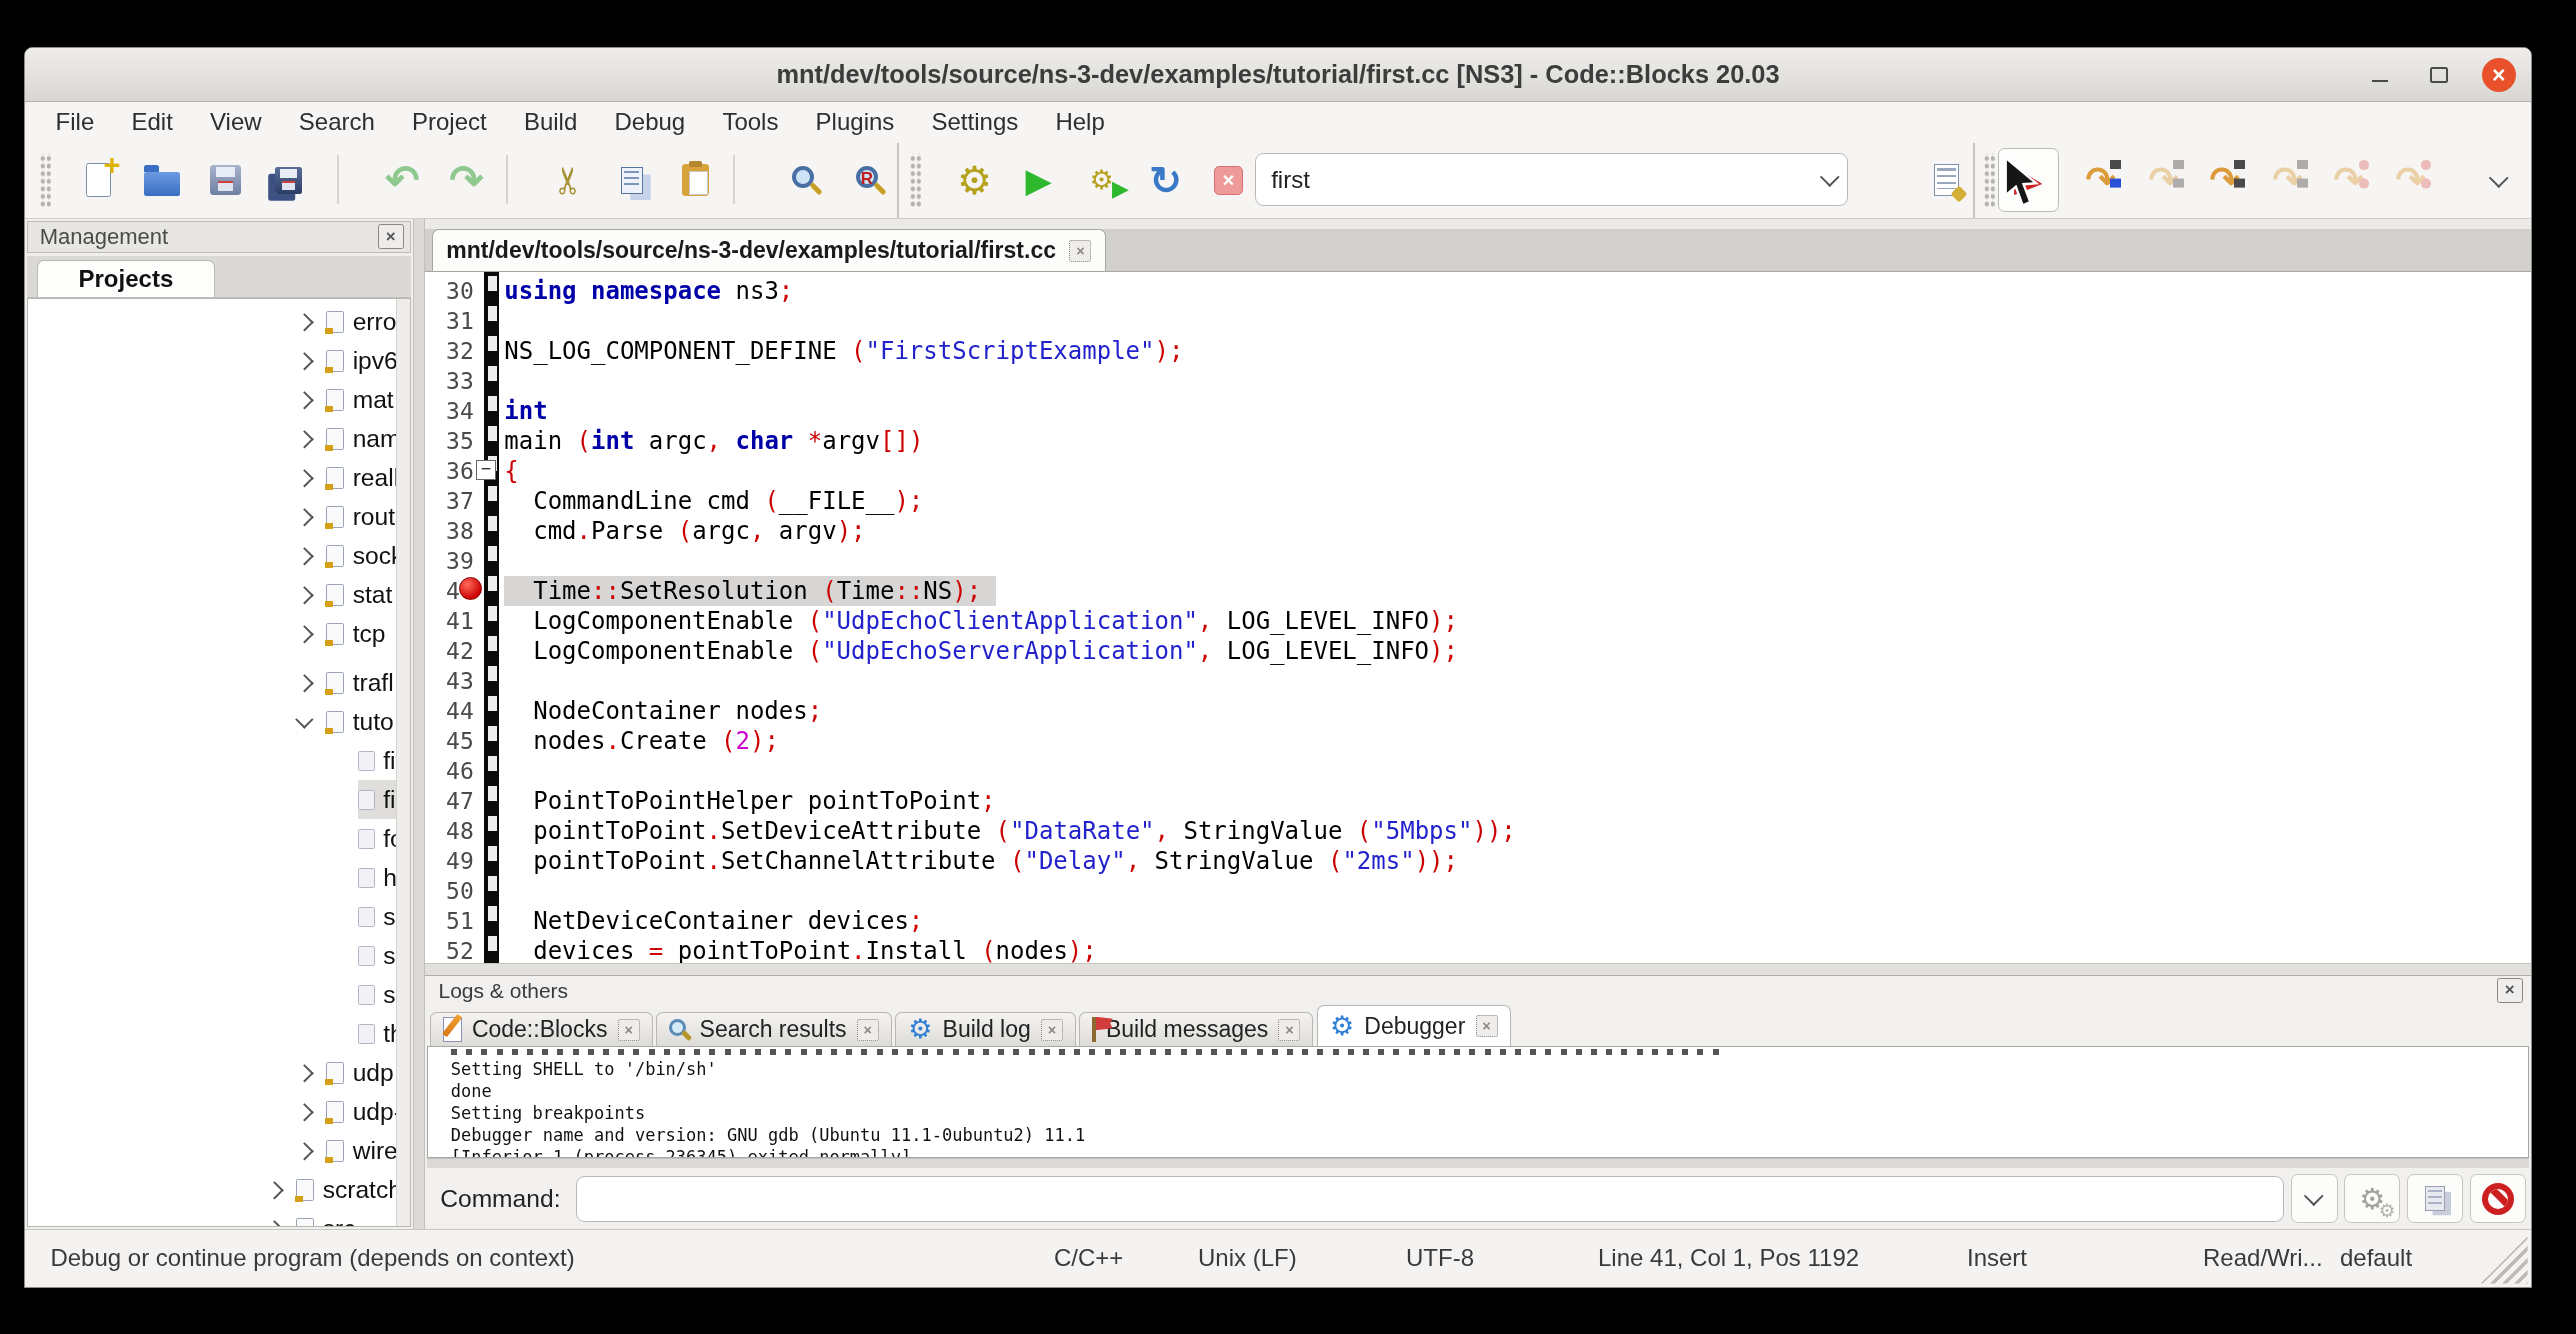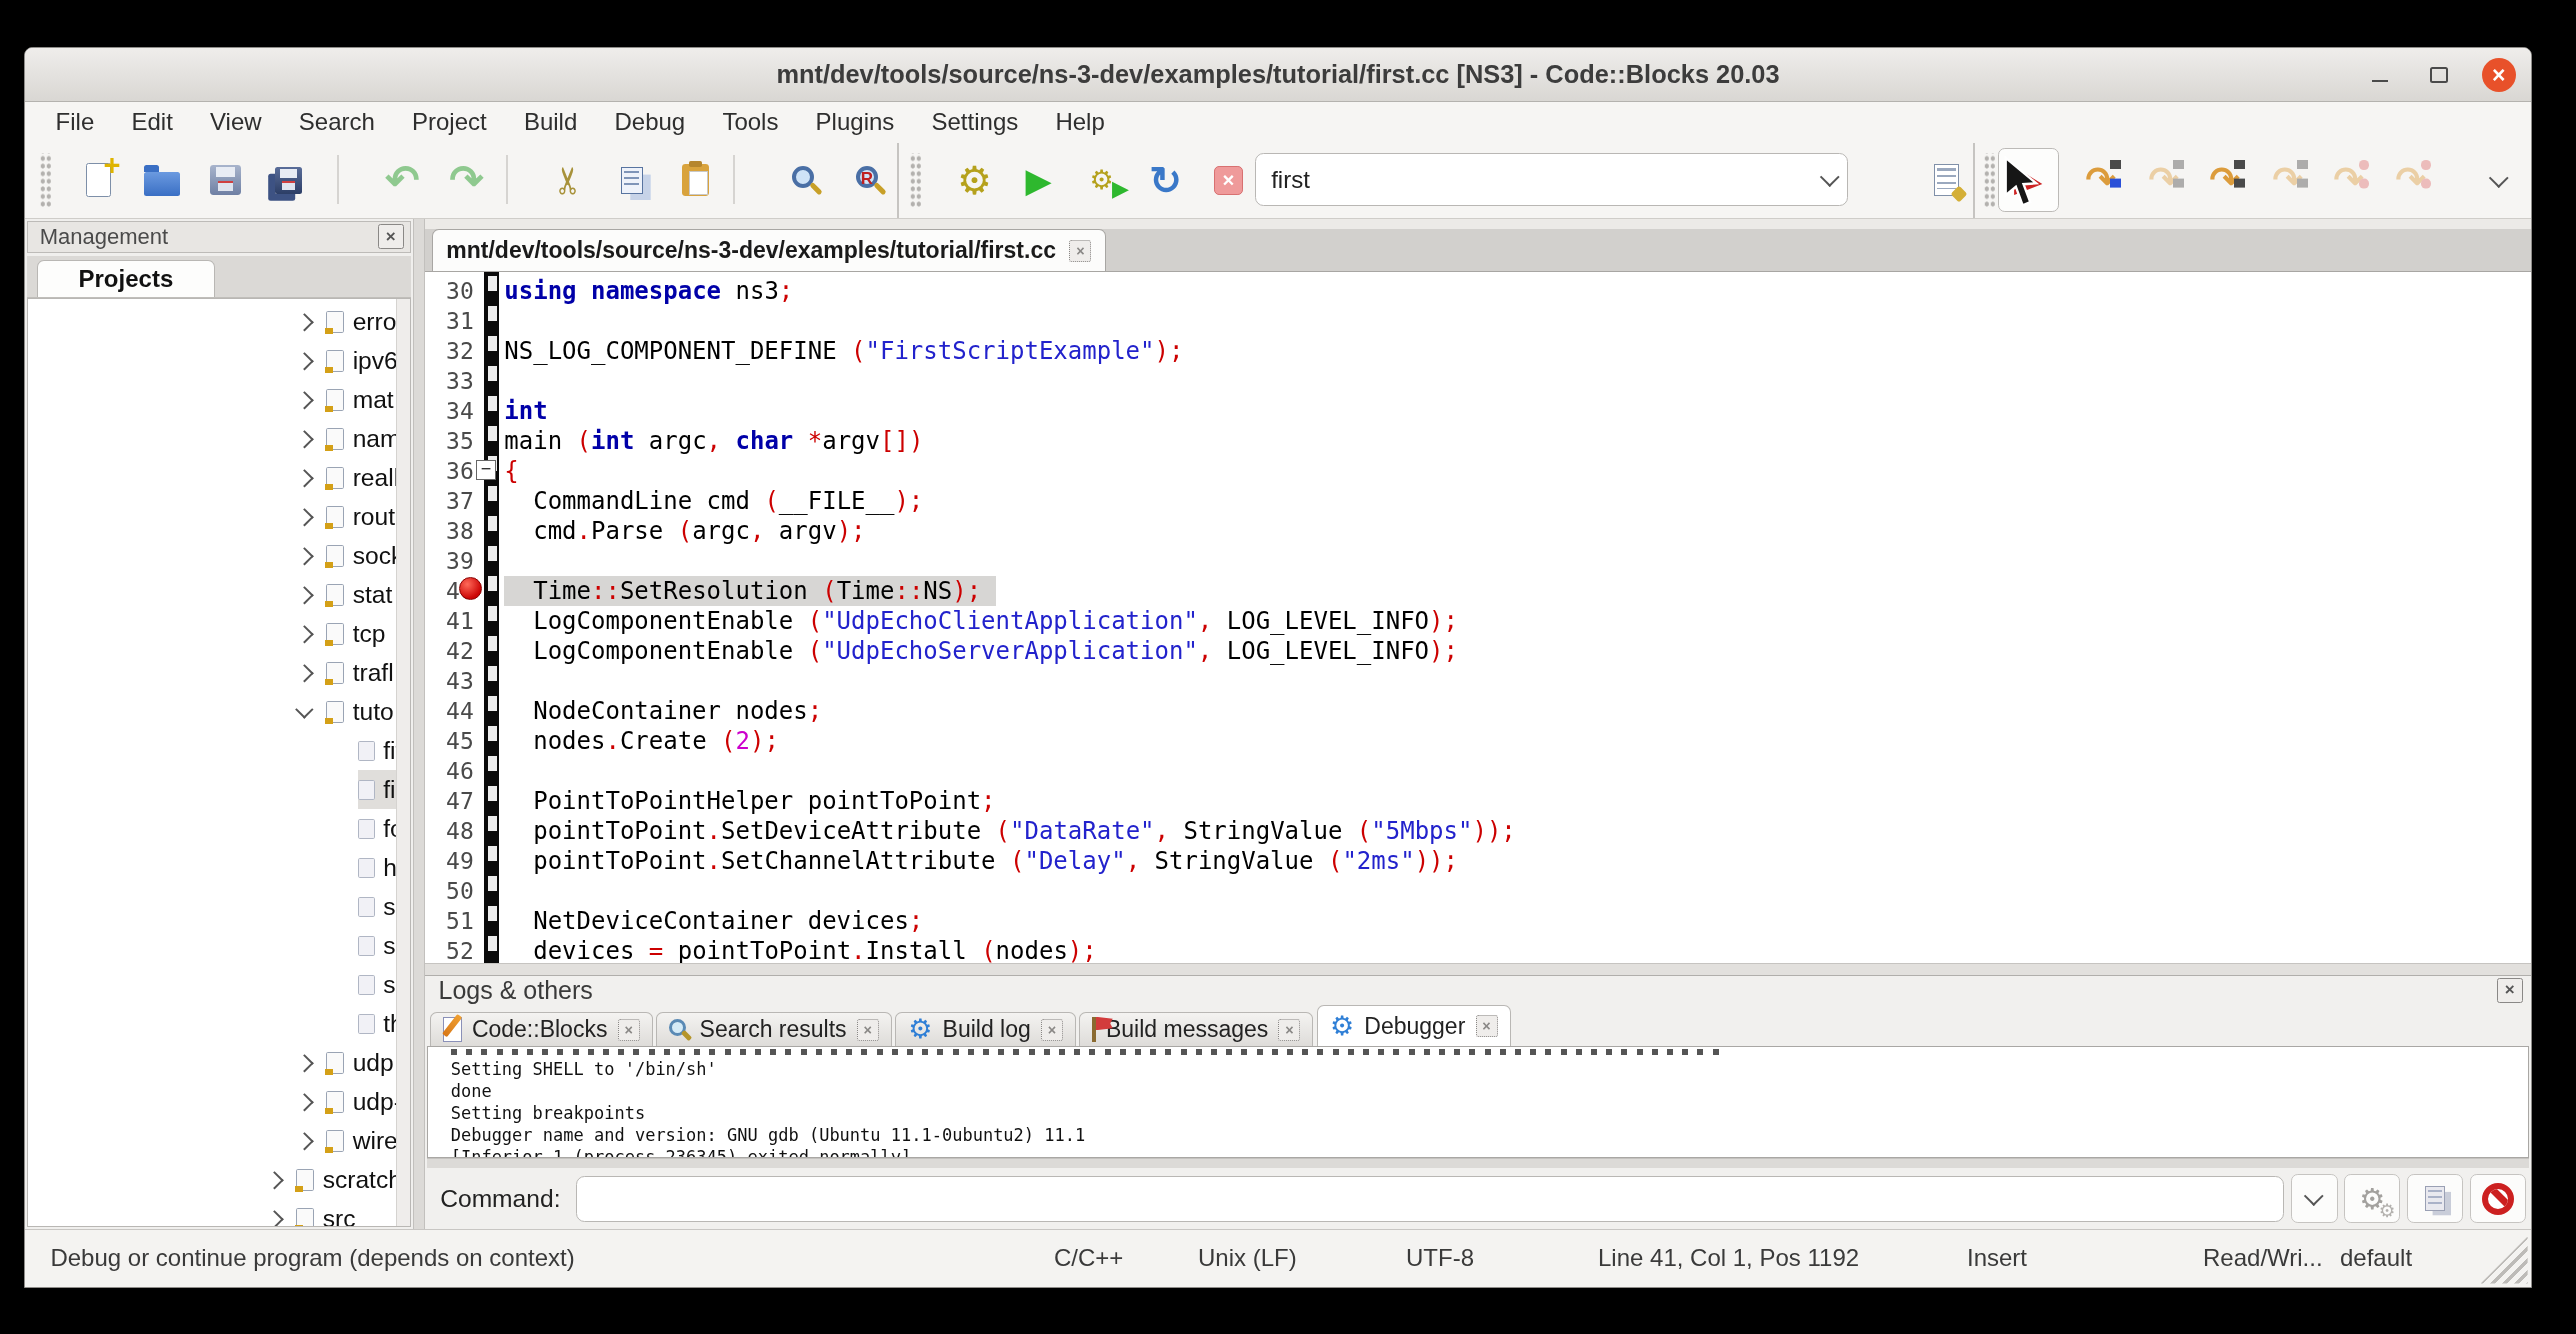--- a/index.html
+++ b/index.html
@@ -141,21 +141,21 @@
   .breakpoint{position:absolute;left:34px;top:305px;width:23px;height:23px;border-radius:50%;
         background:radial-gradient(circle at 35% 30%, #ff6a5a, #cc0505 70%);border:1.7px solid #8a0000;}
   .fold-box{position:absolute;left:51px;top:188px;width:19.5px;height:19.5px;background:#fff;border:1.7px solid #666;
         font-size:17px;line-height:15.2px;text-align:center;color:#333;font-family:"DejaVu Sans Mono", monospace;}
   .ed-hscroll{height:12px;flex:0 0 12px;background:#e2e0dd;border-top:0.8px solid #c6c4c1;}
 
   
   .logs{height:254px;flex:0 0 254px;display:flex;flex-direction:column;background:#f1f0ee;border-top:0.8px solid #b0aeab;}
   .logs-caption{height:29px;flex:0 0 29px;display:flex;align-items:center;justify-content:space-between;
         padding:0 8.5px 0 13.5px;}
-  .logs-caption .cap{font-size:25px;color:#3a3a3a;}
+  .logs-caption .cap{font-size:21px;color:#3a3a3a;}
   .ltabstrip{height:41px;flex:0 0 41px;display:flex;align-items:flex-end;padding-left:5.1px;position:relative;}
   .ltab{height:34px;display:flex;align-items:center;gap:10.2px;padding:0 12px;margin-right:3.4px;
         background:linear-gradient(#f4f3f1,#dedcd9);border:0.8px solid #b9b7b4;border-bottom:none;border-radius:6.8px 6.8px 0 0;}
   .ltab .lbl{font-size:23px;color:#222;}
   .ltab.active{height:41px;background:#fff;}
   .ltab.active .lbl{font-weight:normal;}
   .li-page{width:18.6px;height:25.4px;background:#fff;border:1.7px solid #8a90b8;position:relative;}
   .li-pencil{position:absolute;left:5.1px;top:-5.1px;width:6px;height:25.4px;background:linear-gradient(#f0a030,#d87818);
         transform:rotate(38deg);border-radius:1.7px;}
   .li-mag{width:17px;height:17px;border:3.4px solid #5a8ab5;border-radius:50%;background:#d5ebf7;position:relative;margin:-3.4px 3.4px 0 0;}
@@ -392,21 +392,21 @@
                 <span class="tlabel">stat</span>
               </span>
             </div>
             <div class="trow" style="padding-left: 270px;">
               <span class="tchev"></span>
               <span class="tsel">
                 <span class="tfolder"></span>
                 <span class="tlabel">tcp</span>
               </span>
             </div>
-            <div class="trow" style="padding-left: 270px;">
+            <div class="trow" style="padding-left: 270px; margin-top: 10px;">
               <span class="tchev"></span>
               <span class="tsel">
                 <span class="tfolder"></span>
                 <span class="tlabel">trafl</span>
               </span>
             </div>
             <div class="trow" style="padding-left: 270px;">
               <span class="tchev open"></span>
               <span class="tsel">
                 <span class="tfolder"></span>

